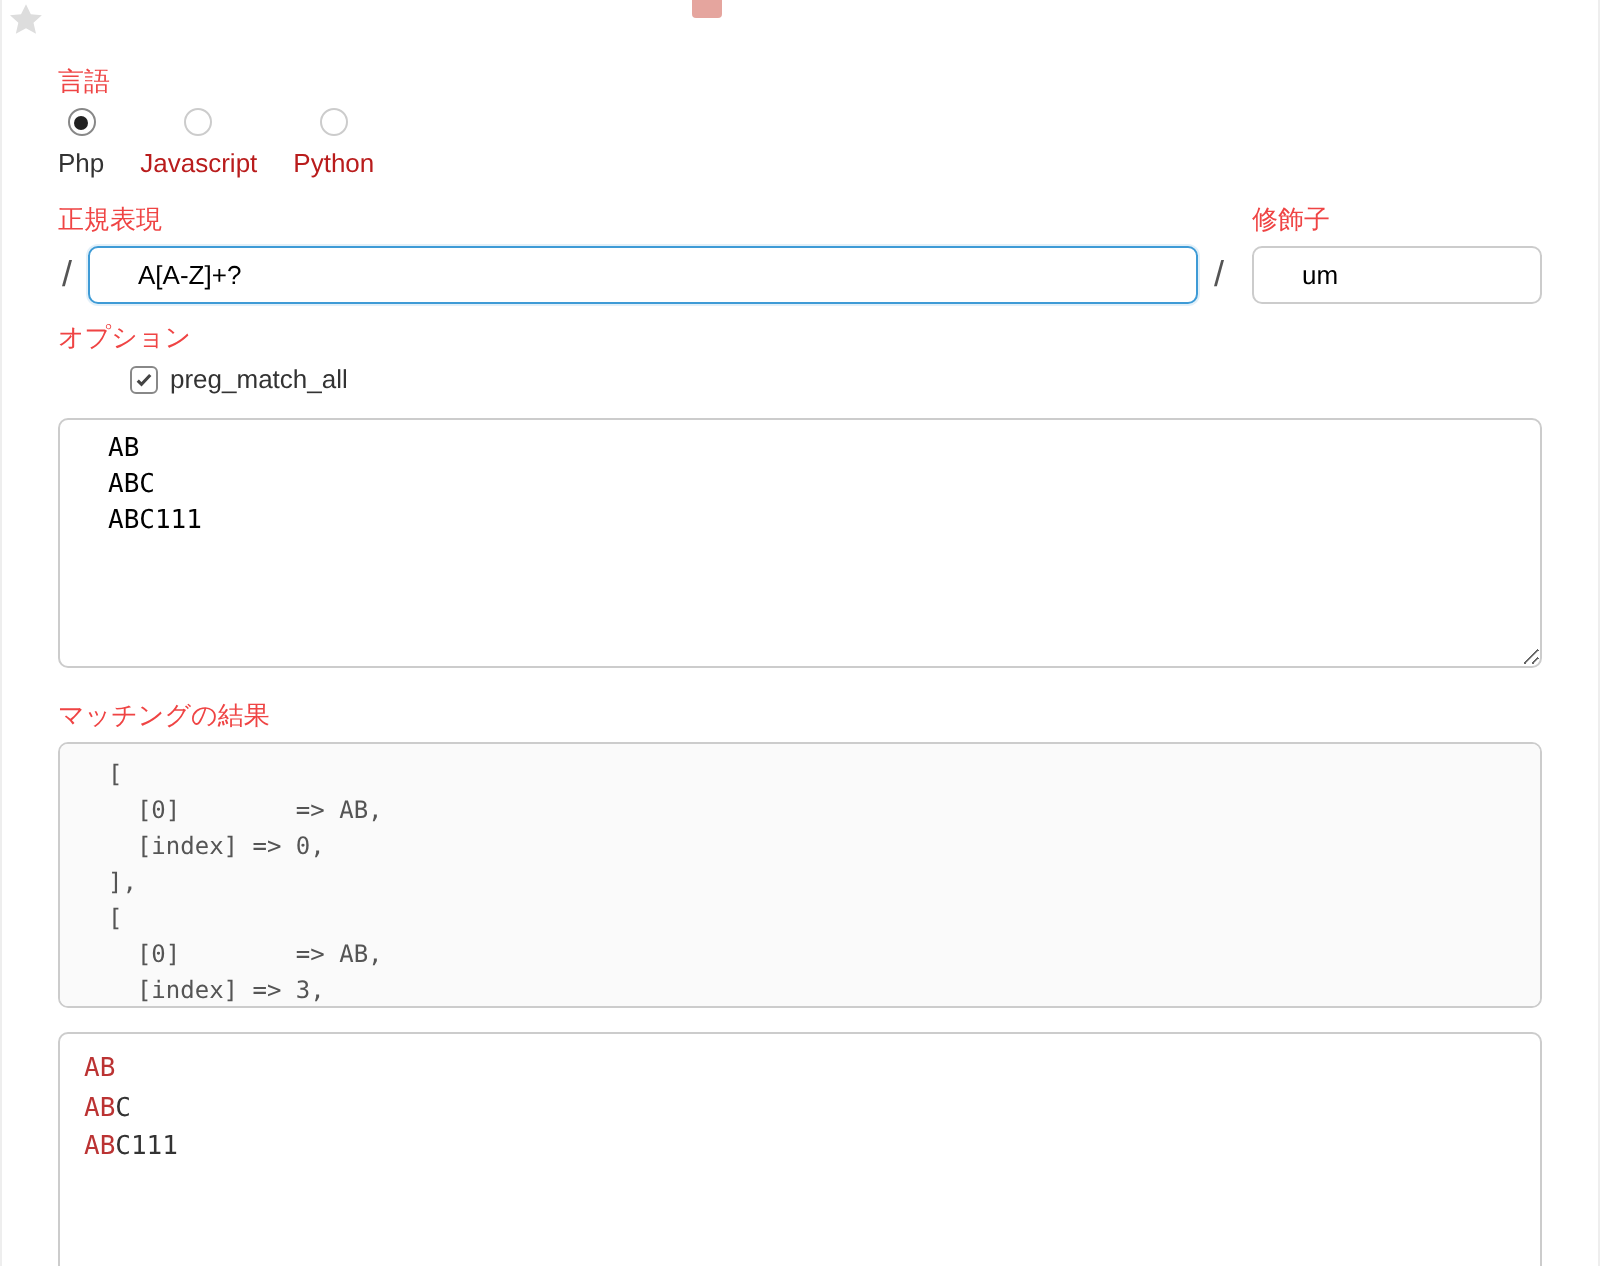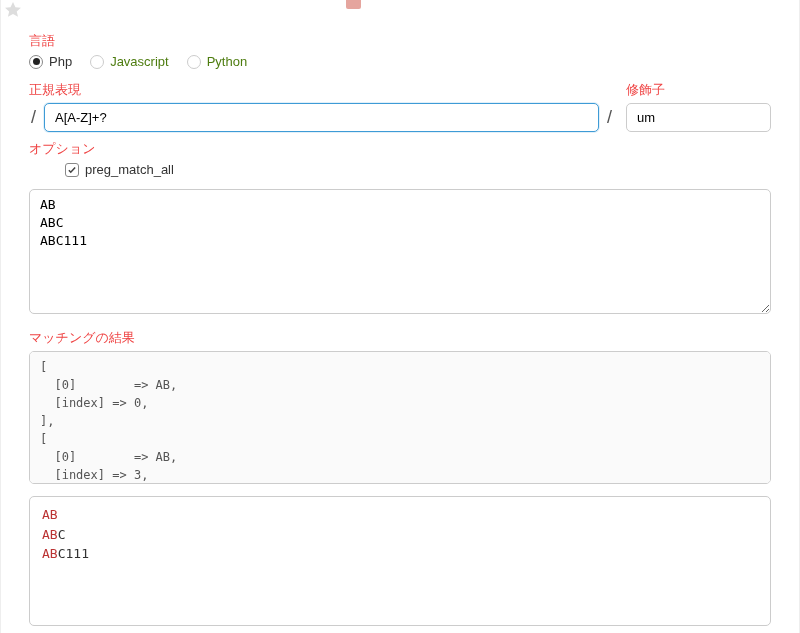--- a/index.html
+++ b/index.html
@@ -51,49 +51,50 @@
     align-items: center;
     gap: 18px;
     margin-bottom: 10px;
   }
   .radio {
     display: flex;
     align-items: center;
     gap: 6px;
     font-size: 13px;
     cursor: pointer;
+    flex-direction: column;
   }
   .radio .dot {
     width: 14px; height: 14px;
     border-radius: 50%;
     border: 1.5px solid #888;
     display: flex;
     align-items: center; justify-content: center;
   }
   .radio.selected .dot::after {
     content: "";
     width: 7px; height: 7px;
     border-radius: 50%;
     background: #222;
   }
-  .radio.disabled { color: #4d7c0f; }
+  .radio.disabled { color: #b91c1c; }
   .radio.disabled .dot { border-color: #ccc; }
 
   .row { display: flex; gap: 12px; align-items: flex-end; margin-bottom: 8px; }
   .col { display: flex; flex-direction: column; }
   .col.grow { flex: 1; }
   .regex-wrap {
     display: flex; align-items: center; gap: 6px;
   }
   .slash { font-size: 18px; color: #555; padding: 0 2px; }
   input[type=text], textarea, .outbox {
     width: 100%;
     border: 1px solid #ccc;
     border-radius: 5px;
-    padding: 6px 10px;
+    padding: 6px 24px;
     font-size: 13px;
     font-family: inherit;
     outline: none;
     background: #fff;
   }
   input.regex {
     border-color: #3e9bd6;
     box-shadow: 0 0 0 1px rgba(62,155,214,0.15);
   }
   .mod-col { width: 145px; }

